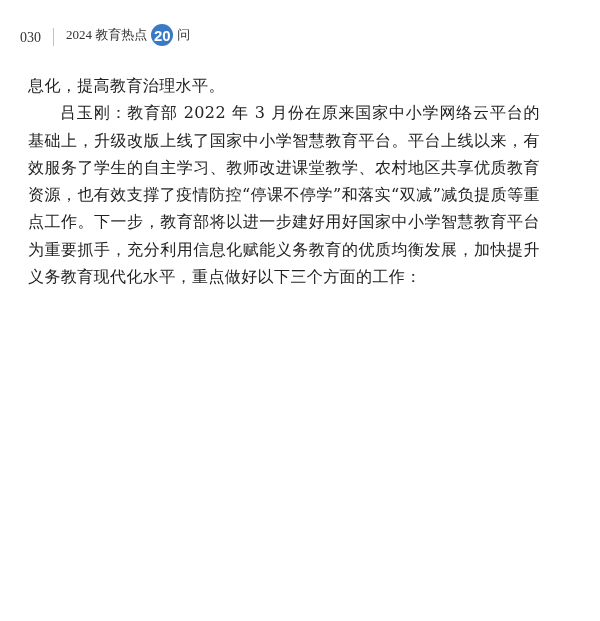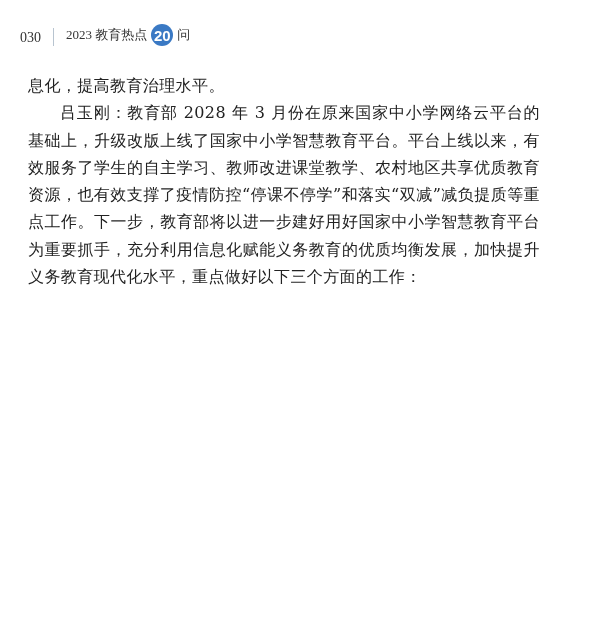--- a/index.html
+++ b/index.html
@@ -19,22 +19,22 @@
     p.q { font-weight: bold; letter-spacing: 0.4px; }
     .speaker { font-weight: normal; }
   </style>
 </head>
 <body>
 
 <div class="header">
   <span class="page-num">030</span>
   <span class="divider"></span>
   <span class="book-title">
-    <span>2023 教育热点</span>
+    <span>2024 教育热点</span>
     <span class="badge">20</span>
     <span>问</span>
   </span>
 </div>
 
 <div class="content">
   <p>息化，提高教育治理水平。</p>
-  <p class="indent"><span class="speaker">吕玉刚：</span><span>教育部 2028 年 3 月份在原来国家中小学网络云平台的基础上，升级改版上线了国家中小学智慧教育平台。平台上线以来，有效服务了学生的自主学习、教师改进课堂教学、农村地区共享优质教育资源，也有效支撑了疫情防控“停课不停学”和落实“双减”减负提质等重点工作。下一步，教育部将以进一步建好用好国家中小学智慧教育平台为重要抓手，充分利用信息化赋能义务教育的优质均衡发展，加快提升义务教育现代化水平，重点做好以下三个方面的工作：</span></p>
+  <p class="indent"><span class="speaker">吕玉刚：</span><span>教育部 2022 年 3 月份在原来国家中小学网络云平台的基础上，升级改版上线了国家中小学智慧教育平台。平台上线以来，有效服务了学生的自主学习、教师改进课堂教学、农村地区共享优质教育资源，也有效支撑了疫情防控“停课不停学”和落实“双减”减负提质等重点工作。下一步，教育部将以进一步建好用好国家中小学智慧教育平台为重要抓手，充分利用信息化赋能义务教育的优质均衡发展，加快提升义务教育现代化水平，重点做好以下三个方面的工作：</span></p>
 </div>
 
 </body></html>

